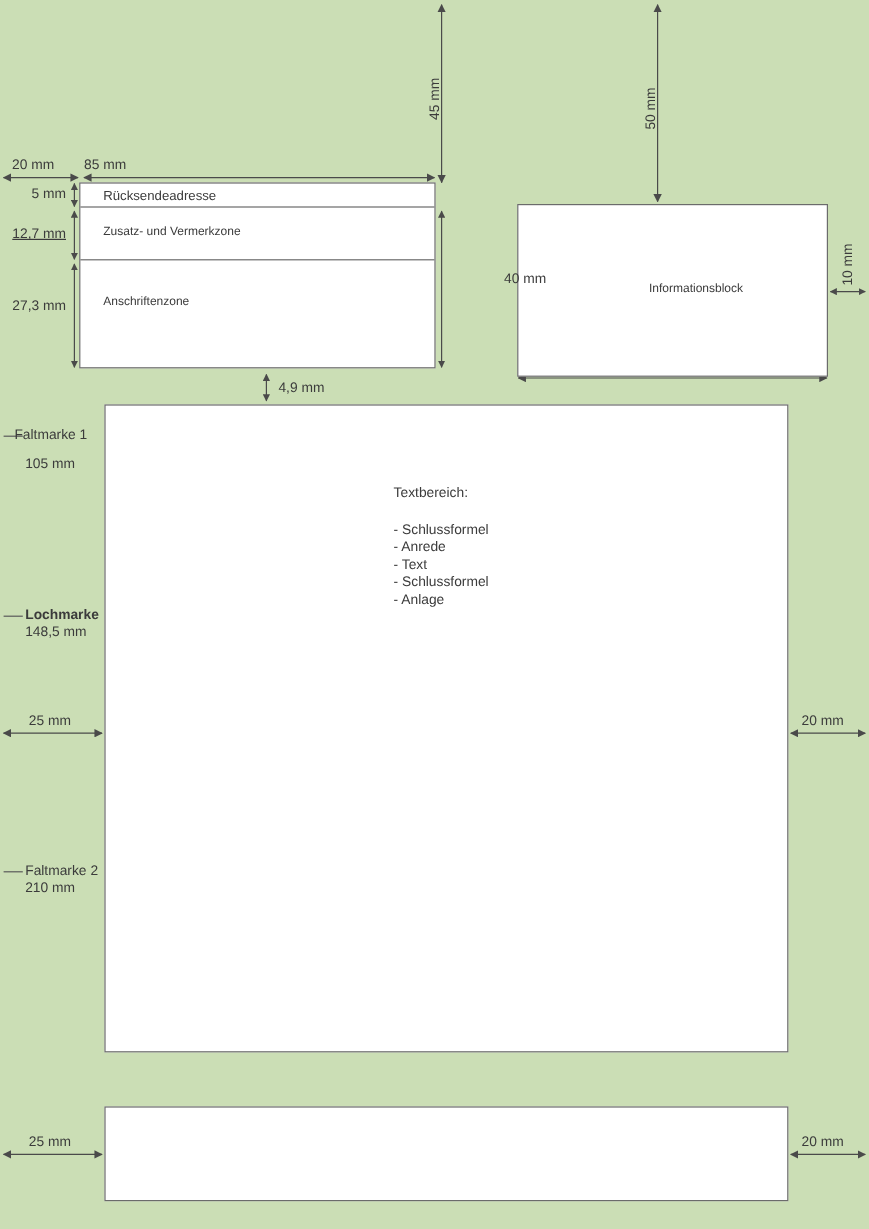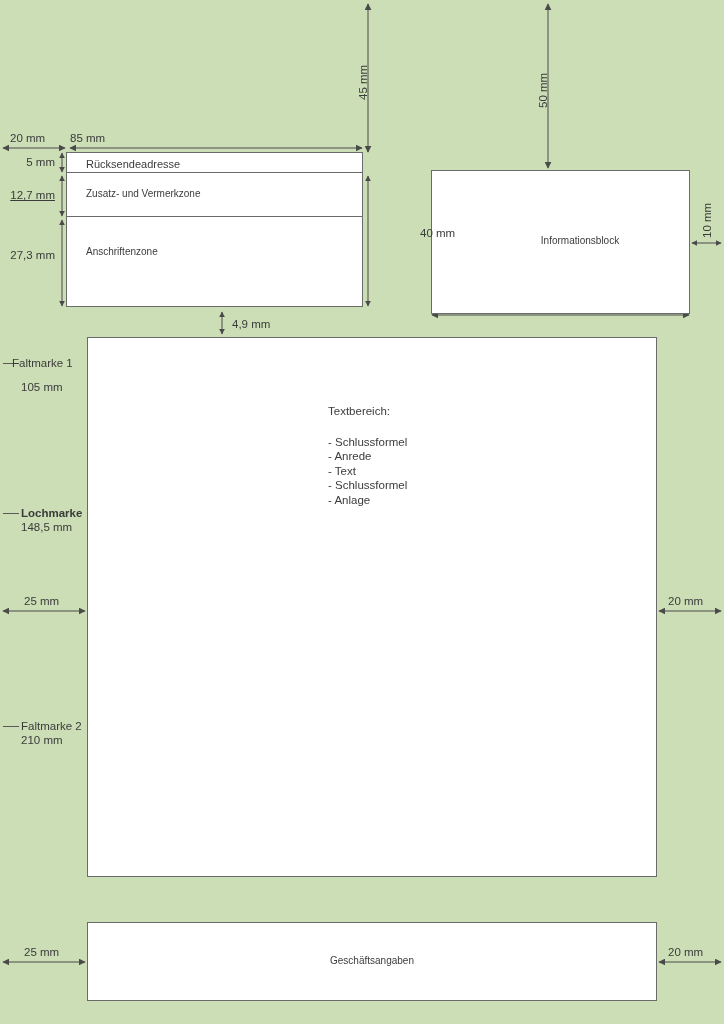--- a/index.html
+++ b/index.html
@@ -131,21 +131,20 @@
     <div>Textbereich:</div>
     <div style="height:16px;"></div>
     <div>- Schlussformel</div>
     <div>- Anrede</div>
     <div>- Text</div>
     <div>- Schlussformel</div>
     <div>- Anlage</div>
   </div>
 
   <div class="box" style="left:87px;top:922px;width:570px;height:79px;"></div>
-  <div class="box-label" style="left:87px;top:955px;width:570px;text-align:center;">Geschäftsangaben</div>
 
   <div class="dim" style="left:10px;top:131px;">20 mm</div>
 
   <div class="dim" style="left:70px;top:131px;width:292px;text-align:left;">85 mm</div>
 
   <div class="dim vert" style="left:356px;top:100px;">45 mm</div>
 
   <div class="dim vert" style="left:536px;top:108px;">50 mm</div>
 
   <div class="dim right" style="left:0px;top:155px;width:55px;">5 mm</div>

